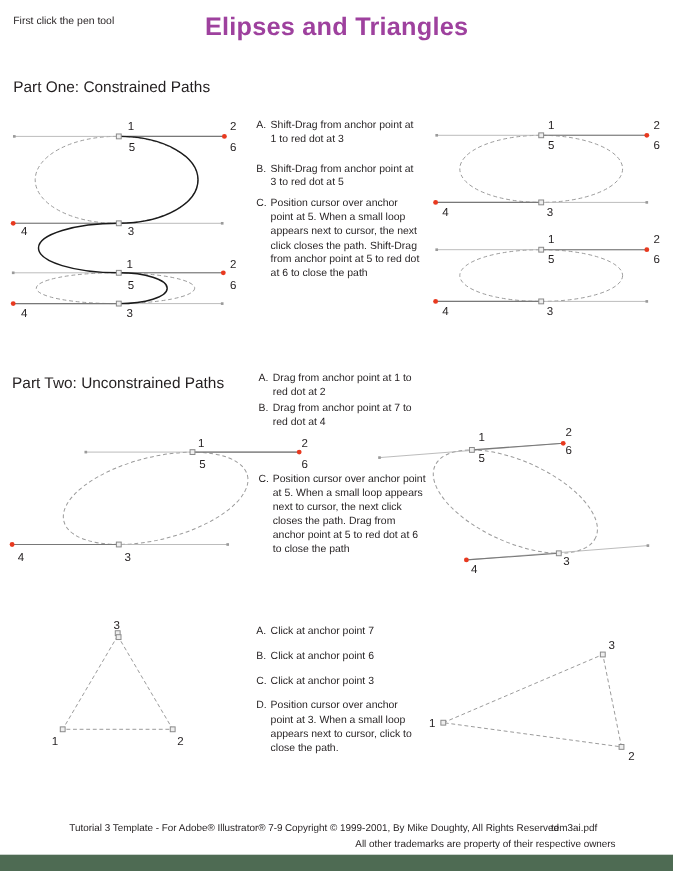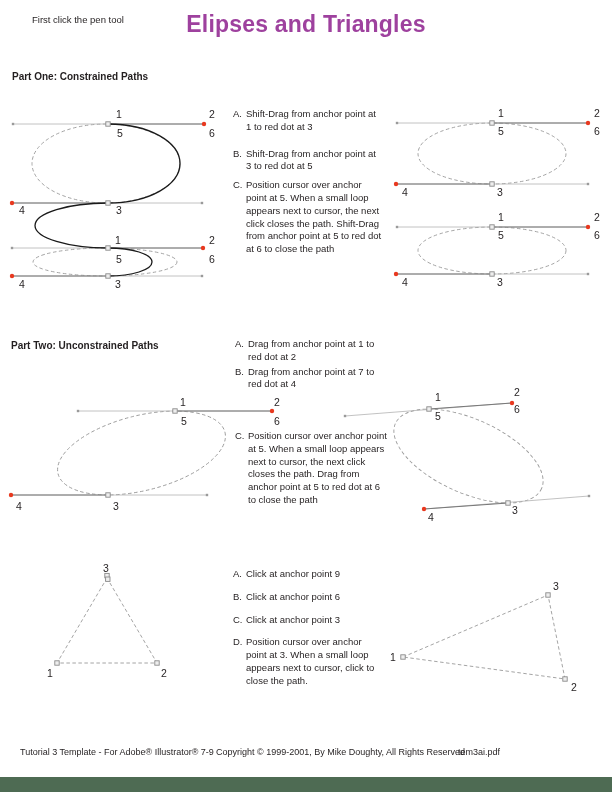--- a/index.html
+++ b/index.html
@@ -1,44 +1,44 @@
 <!DOCTYPE html>
 <html style="--c-title: #9e419e; --c-red-dot: #e8391f; --c-footer-bar: #4e6b53; --c-line-light: #b3b3b3; --c-line-dark: #787878; --c-dash: #9a9a9a; --c-path-ink: #1a1a1a; --c-text: #231f20; --c-anchor-fill: #eeeeee; --c-anchor-stroke: #8a8a8a;"><head>
 <meta charset="utf-8">
 <style>
   html,body{margin:0;padding:0;background:#ffffff;}
   .page{
     position:relative;width:612px;height:792px;background:#ffffff;overflow:hidden;
     font-family:"Liberation Sans",sans-serif;color:var(--c-text,#231f20);
   }
   .abs{position:absolute;}
-  .note{font-size:9.5px;margin-left:20px;}
+  .note{font-size:9.5px;}
   .title{
     width:612px;text-align:center;font-size:23px;font-weight:bold;
     color:var(--c-title,#9e419e);letter-spacing:0.2px;
   }
-  .heading{font-size:10px;font-weight:bold;}
+  .heading{font-size:14px;}
   .col{font-size:9.5px;line-height:12.8px;}
   .step{display:flex;}
   .step .ltr{width:13px;flex:0 0 13px;}
   .step .txt{flex:1;}
   .p1 .step{margin-bottom:14px;}
   .p1 .step:nth-child(2){margin-bottom:6px;}
   .p2ab .step{margin-bottom:2px;}
   .p3 .step{margin-bottom:10px;}
   svg{position:absolute;overflow:visible;}
   .gl{stroke:var(--c-line-light,#b3b3b3);stroke-width:0.8;fill:none;}
   .gd{stroke:var(--c-line-dark,#787878);stroke-width:1;fill:none;}
   .dash{fill:none;stroke:var(--c-dash,#9a9a9a);stroke-width:0.9;stroke-dasharray:3.5 2.5;}
   .ink{fill:none;stroke:var(--c-path-ink,#1a1a1a);stroke-width:1.3;}
   .anchor{fill:var(--c-anchor-fill,#eeeeee);stroke:var(--c-anchor-stroke,#8a8a8a);stroke-width:0.9;}
   .rdot{fill:var(--c-red-dot,#e8391f);}
   .edot{fill:var(--c-dash,#9a9a9a);}
   .num{font-family:"Liberation Sans",sans-serif;font-size:10.5px;fill:var(--c-text,#231f20);text-anchor:middle;}
-  .footer{font-size:9px;white-space:nowrap;}
+  .footer{font-size:9px;white-space:nowrap;margin-left:43px;}
   .bar{left:0;top:777px;width:612px;height:15px;background:var(--c-footer-bar,#4e6b53);}
 </style>
 </head>
 <body>
 
 <div class="page">
 
   <div class="abs note" style="left:12px;top:14px">First click the pen tool</div>
   <div class="abs title" style="left:0;top:11px">Elipses and Triangles</div>
 
@@ -191,21 +191,21 @@
     <text class="num" x="517" y="396">2</text>
     <text class="num" x="438" y="420">5</text>
     <text class="num" x="517" y="413">6</text>
     <text class="num" x="431" y="521">4</text>
     <text class="num" x="515" y="514">3</text>
   </svg>
 
   <div class="abs col p3" style="left:233px;top:568px;width:149px">
     <div class="step">
       <span class="ltr">A.</span>
-      <span class="txt">Click at anchor point 9</span>
+      <span class="txt">Click at anchor point 7</span>
     </div>
     <div class="step">
       <span class="ltr">B.</span>
       <span class="txt">Click at anchor point 6</span>
     </div>
     <div class="step">
       <span class="ltr">C.</span>
       <span class="txt">Click at anchor point 3</span>
     </div>
     <div class="step">
@@ -231,15 +231,16 @@
     <rect class="anchor" x="545.8" y="592.8" width="4.4" height="4.4"></rect>
     <rect class="anchor" x="562.8" y="676.8" width="4.4" height="4.4"></rect>
     <text class="num" x="393" y="661">1</text>
     <text class="num" x="556" y="590">3</text>
     <text class="num" x="574" y="691">2</text>
   </svg>
 
   <span class="abs footer" style="left:20px;top:747px">Tutorial 3 Template - For Adobe® Illustrator® 7-9</span>
   <span class="abs footer" style="left:216px;top:747px">Copyright © 1999-2001, By Mike Doughty, All Rights Reserved</span>
   <span class="abs footer" style="left:458px;top:747px">tem3ai.pdf</span>
+  <span class="abs footer" style="left:280px;top:762px">All other trademarks are property of their respective owners</span>
 
   <div class="abs bar"></div>
 </div>
 
 </body></html>

